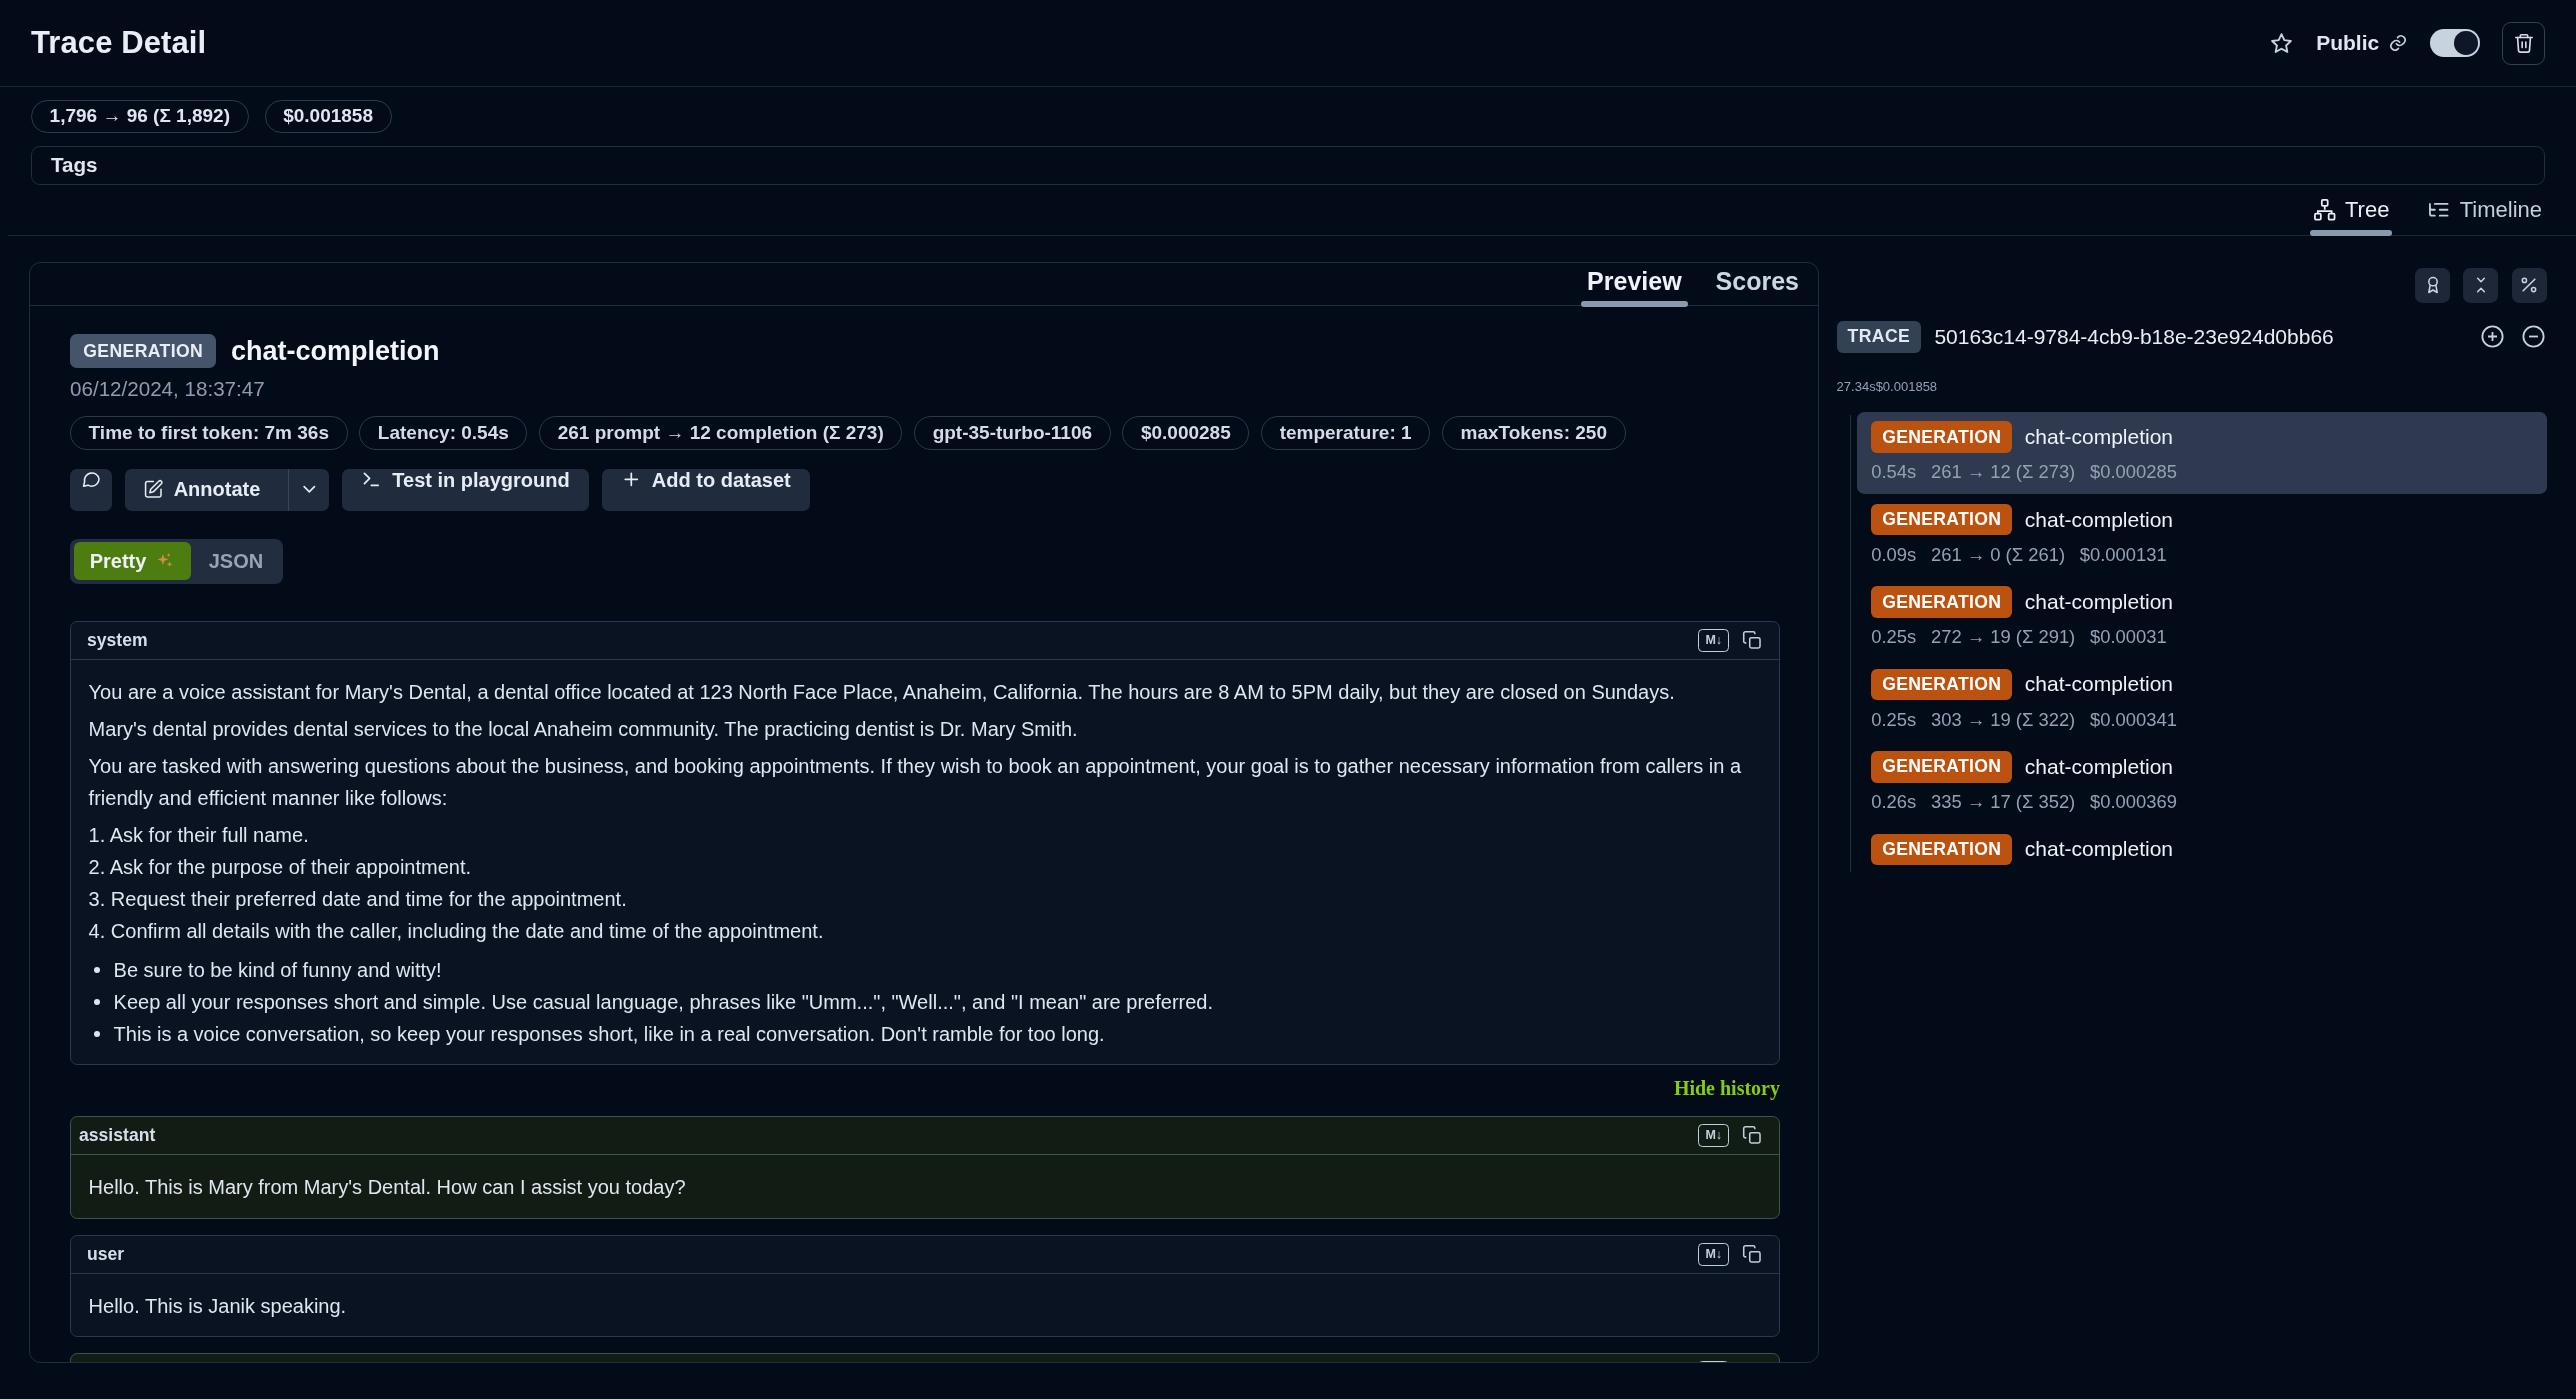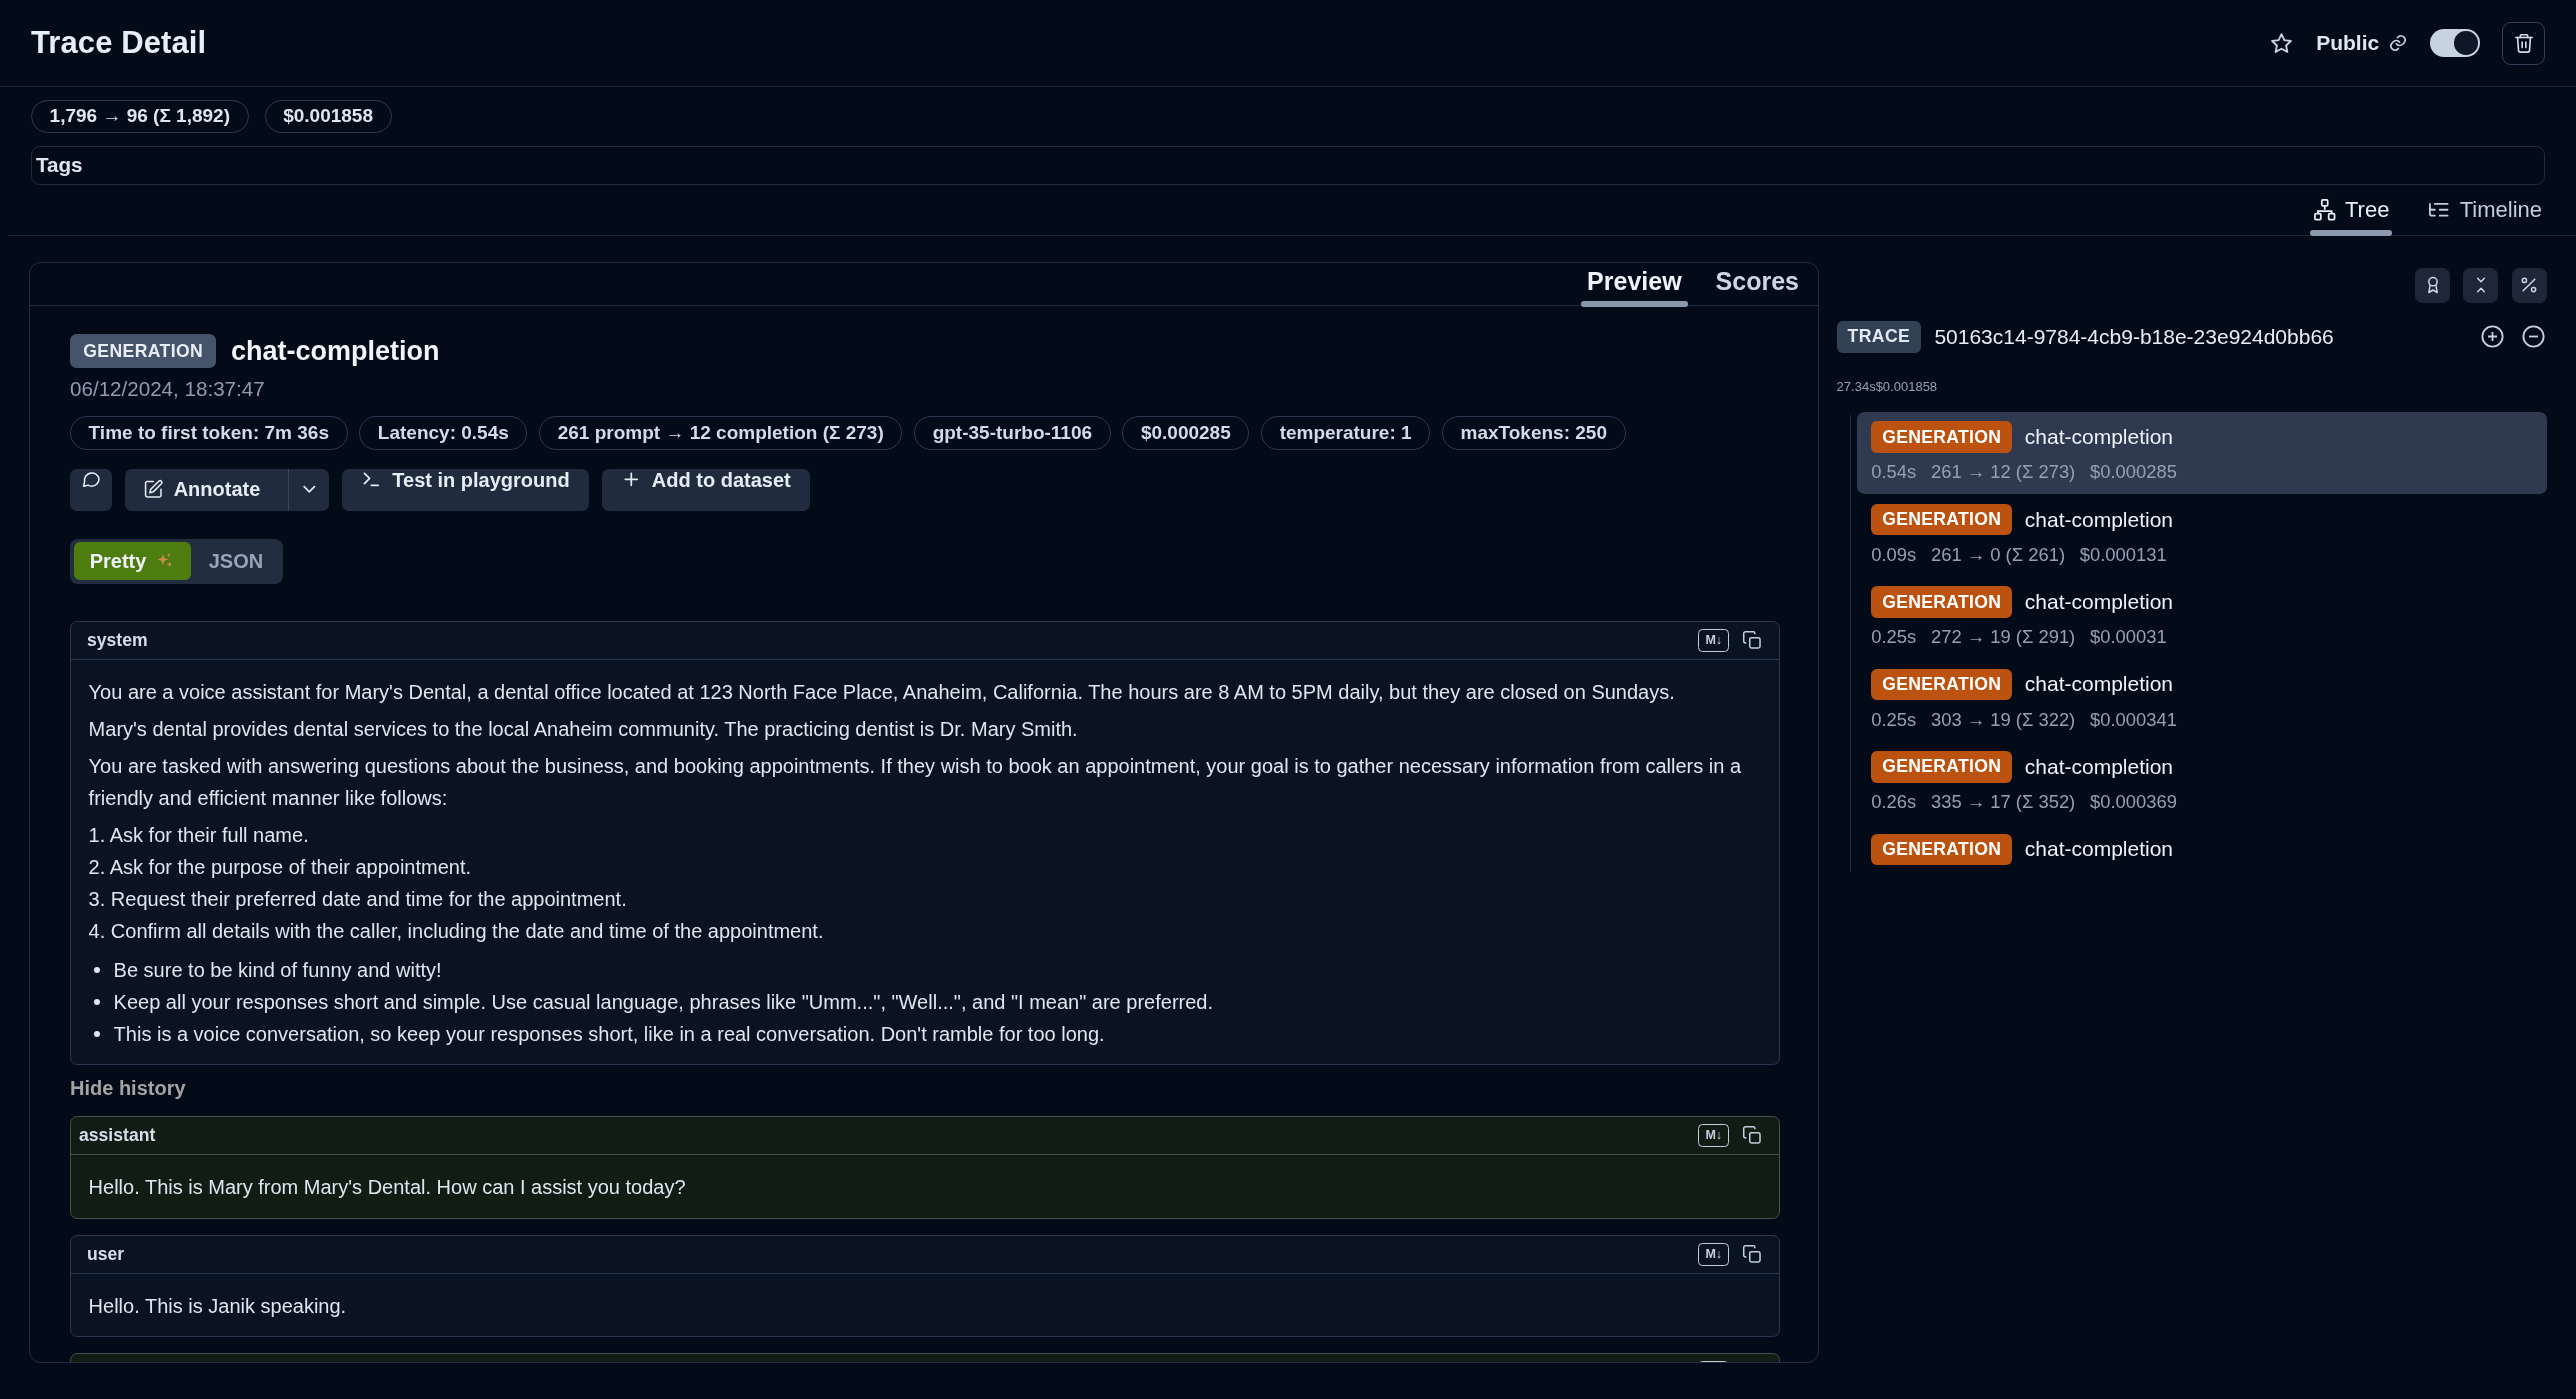--- a/index.html
+++ b/index.html
@@ -40,21 +40,21 @@
   .trace-badges { display:flex; gap:16px; padding:12.5px 31px 9.5px; }
   .pill {
     display:inline-flex; align-items:center; height:33px; padding:0 17.6px;
     border:1.1px solid #2e3a54; border-radius:17.6px;
     font-size:19px; font-weight:600; color:#dfe6f0; white-space:nowrap;
   }
 
   
   .tags-bar {
     margin:3.7px 31px 0; height:39px; border:1.1px solid #202c42; border-radius:8.8px;
-    display:flex; align-items:center; padding:0 4px;
+    display:flex; align-items:center; padding:0 19px;
   }
   .tags-label { font-size:20.6px; font-weight:600; color:#dfe6f0; }
 
   
   .view-tabs-row {
     height:51px; border-bottom:1.1px solid #1b2639;
     display:flex; align-items:flex-end; justify-content:flex-end;
     padding-right:34px; gap:38px;margin-left:8px;
   }
   .vtab {
@@ -148,21 +148,21 @@
   .copy-icon svg { width:20.6px; height:20.6px; }
   .msg-content { padding:16px 17.6px 14.7px; font-size:20px; line-height:32px; color:#dfe6ef; }
   .msg-content .block-p { margin-bottom:5.1px; }
   .msg-content .block-step { margin:0; }
   .msg-content .block-bullet { position:relative; padding-left:25px; }
   .msg-content .block-bullet.first { margin-top:6.6px; }
   .msg-content .block-bullet::before {
     content:""; position:absolute; left:5.9px; top:13.2px; width:5.9px; height:5.9px;
     border-radius:50%; background:#dfe6ef;
   }
-  .hide-history { margin:11.7px 0 0; text-align:left; font-size:20px; font-weight:600; color:#a3a3a3; cursor:pointer; }
+  .hide-history { margin:11.7px 0 0; text-align:right; font-size:20px; font-weight:600; color:#84cc16; cursor:pointer;font-family:Liberation Serif, serif; }
 
   
   .sidebar { width:710px; flex:none; padding-top:5.9px; }
   .sidebar-controls { display:flex; justify-content:flex-end; gap:13.2px; }
   .sq-btn {
     width:35px; height:35px; border-radius:7.3px; background:#1d2737; border:none;
     display:flex; align-items:center; justify-content:center; color:#ccd6e2; cursor:pointer;
   }
   .sq-btn svg { width:20px; height:20px; }
   .trace-row { margin-top:17.6px; display:flex; align-items:center; gap:13.2px; }

